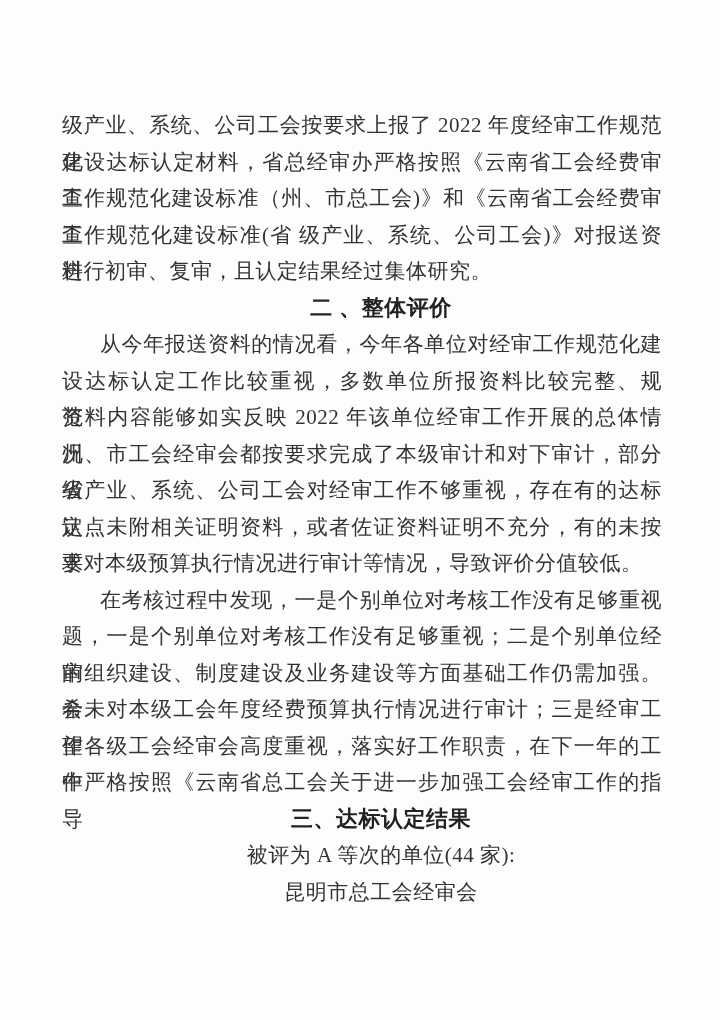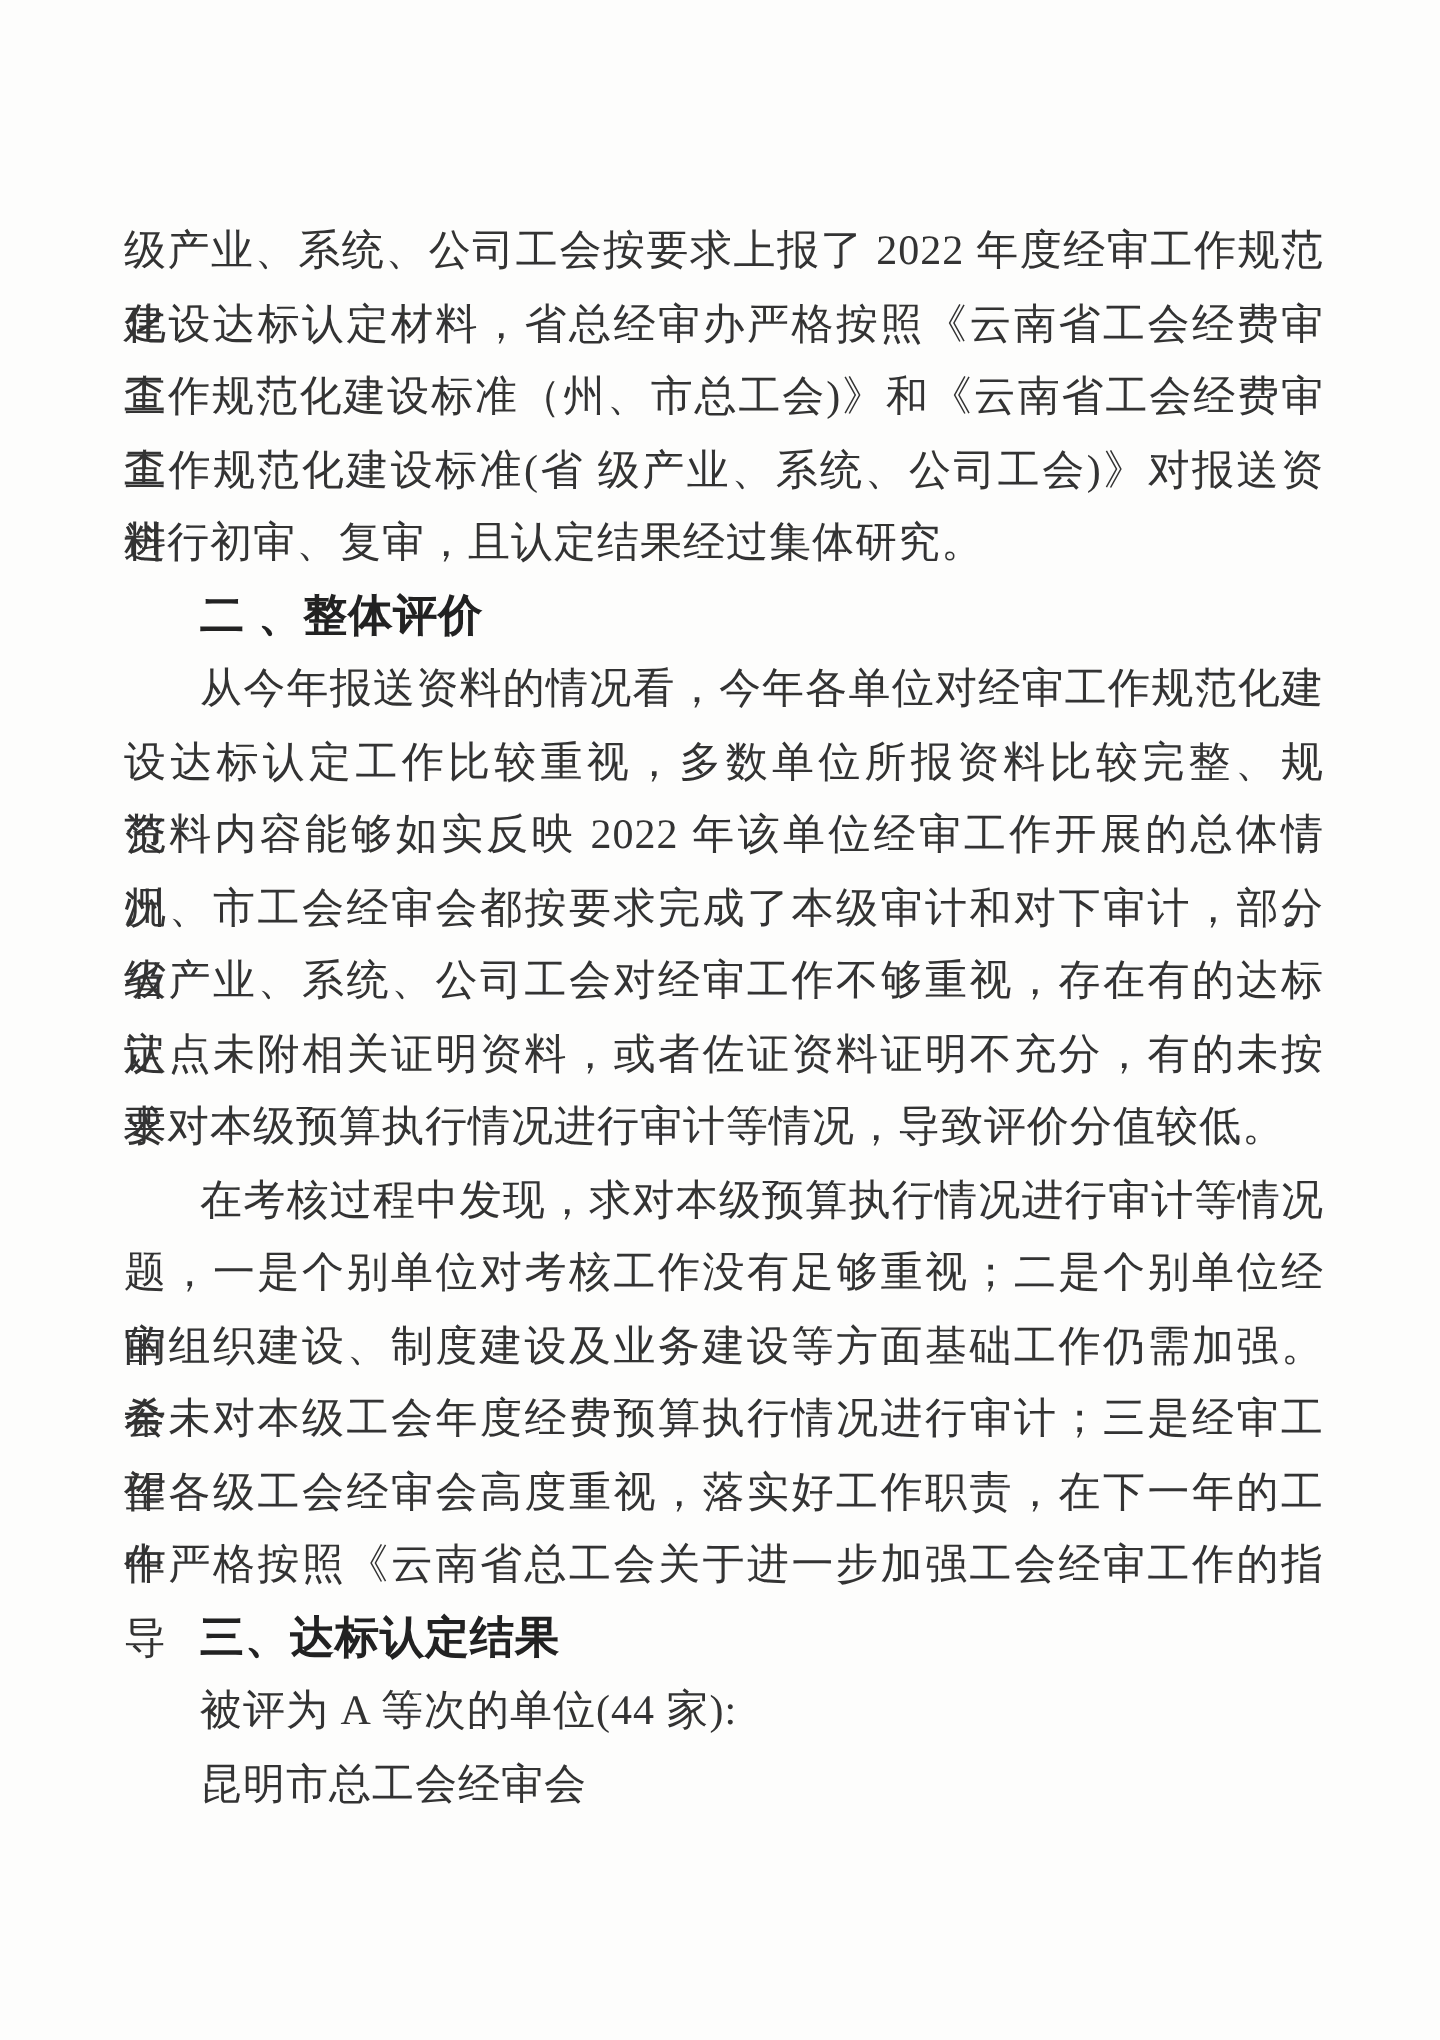--- a/index.html
+++ b/index.html
@@ -31,20 +31,21 @@
     overflow: visible;
   }
   .line.fill {
     white-space: normal;
     text-align: justify;
     text-align-last: justify;
     text-justify: inter-character;
   }
   .line.indent {
     padding-left: 38px;
+    text-align: center;
   }
   .line.heading {
     font-family: "Liberation Sans", "DejaVu Sans", sans-serif;
     font-weight: 700;
     color: #222222;
     font-size: 22px;
   }
 </style>
 </head>
 <body>
@@ -56,21 +57,21 @@
   <div class="line fill">工作规范化建设标准(省 级产业、系统、公司工会)》对报送资料</div>
   <div class="line">进行初审、复审，且认定结果经过集体研究。</div>
   <div class="line heading indent">二 、整体评价</div>
   <div class="line fill indent">从今年报送资料的情况看，今年各单位对经审工作规范化建</div>
   <div class="line fill">设达标认定工作比较重视，多数单位所报资料比较完整、规范，</div>
   <div class="line fill">资料内容能够如实反映 2022 年该单位经审工作开展的总体情况。</div>
   <div class="line fill">州、市工会经审会都按要求完成了本级审计和对下审计，部分省</div>
   <div class="line fill">级产业、系统、公司工会对经审工作不够重视，存在有的达标认</div>
   <div class="line fill">定点未附相关证明资料，或者佐证资料证明不充分，有的未按要</div>
   <div class="line">求对本级预算执行情况进行审计等情况，导致评价分值较低。</div>
-  <div class="line fill indent">在考核过程中发现，求对本级预算执行情况进行审计等情况</div>
+  <div class="line fill indent">在考核过程中发现，一是个别单位对考核工作没有足够重视</div>
   <div class="line fill">题，一是个别单位对考核工作没有足够重视；二是个别单位经审</div>
   <div class="line fill">的组织建设、制度建设及业务建设等方面基础工作仍需加强。希</div>
   <div class="line fill">会未对本级工会年度经费预算执行情况进行审计；三是经审工作</div>
   <div class="line fill">望各级工会经审会高度重视，落实好工作职责，在下一年的工作</div>
   <div class="line fill">中严格按照《云南省总工会关于进一步加强工会经审工作的指导</div>
   <div class="line heading indent">三、达标认定结果</div>
   <div class="line indent">被评为 A 等次的单位(44 家):</div>
   <div class="line indent">昆明市总工会经审会</div>
 </div>
 

